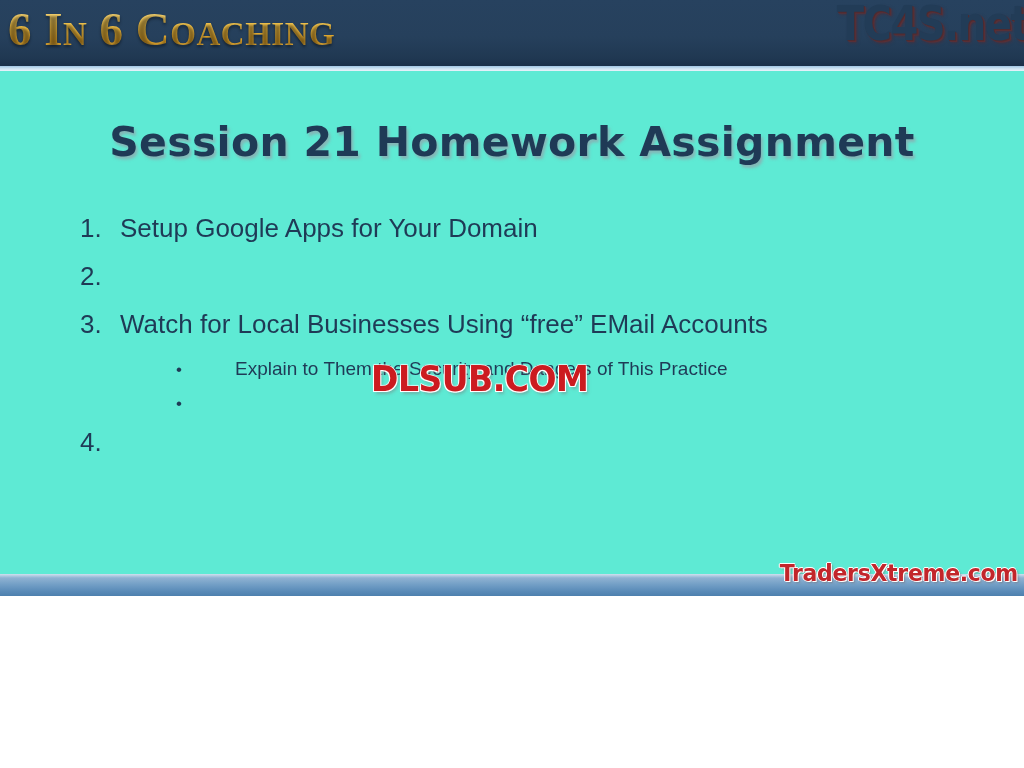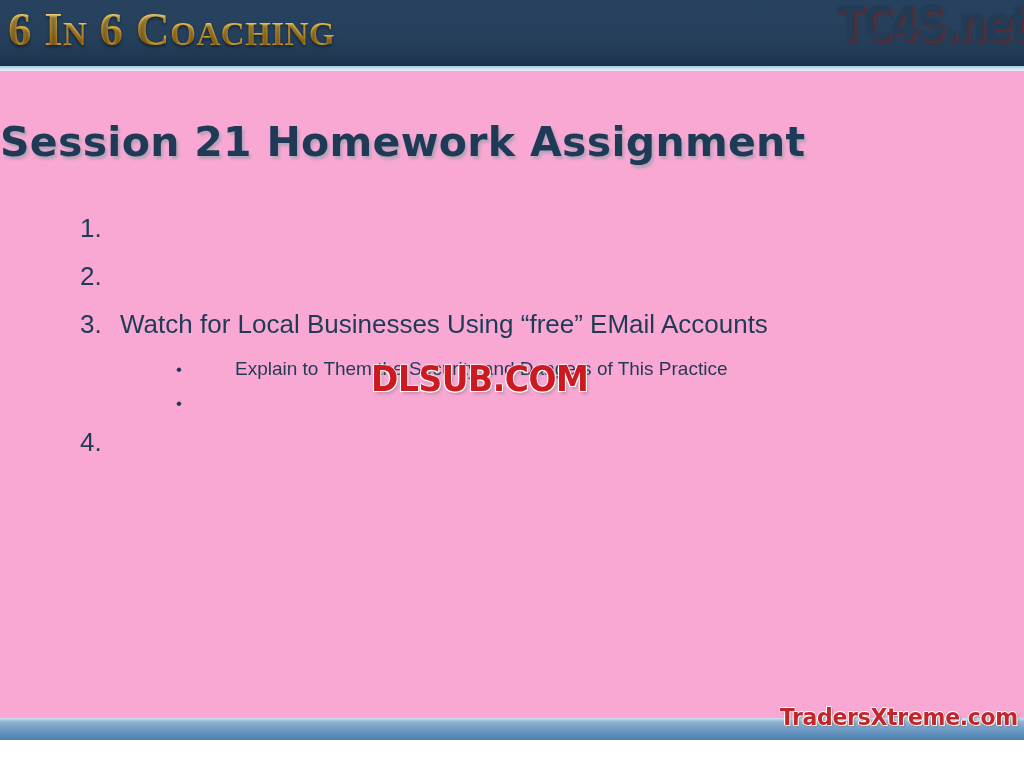--- a/index.html
+++ b/index.html
@@ -9,23 +9,23 @@
     background: #ffffff;
   }
   body {
     font-family: "Liberation Sans", sans-serif;
     -webkit-font-smoothing: antialiased;
   }
 
   .slide {
     position: relative;
     width: 1024px;
-    height: 740px;
+    height: 596px;
     overflow: hidden;
-    background: #f9a8d4;
+    background: #5eead4;
   }
 
   
   .header-bar {
     position: absolute;
     left: 0;
     top: 0;
     width: 1024px;
     height: 66px;
     background: linear-gradient(180deg, #27425f 0%, #26405c 55%, #203852 88%, #1b3049 100%);
@@ -74,20 +74,21 @@
     transform: scaleY(1.18);
     transform-origin: right top;
   }
 
   
   .slide-title {
     position: absolute;
     left: 0;
     top: 118px;
     width: 1024px;
+    text-align: center;
     font-family: "DejaVu Sans", sans-serif;
     font-size: 41px;
     font-weight: 700;
     color: #1f3a56;
     letter-spacing: 0.3px;
     text-shadow: 2px 3px 3px rgba(150,160,170,0.70);
     white-space: nowrap;
   }
 
   
@@ -196,20 +197,21 @@
     <div class="header-brand">6 In 6 Coaching</div>
     <div class="header-site">TC4S.net</div>
   </div>
 
   <div class="slide-title">Session 21 Homework Assignment</div>
 
   <div class="content">
 
     <div class="item-row level1">
       <span class="marker">1.</span>
+      <span class="label">Setup Google Apps for Your Domain</span>
     </div>
 
     <div class="item-row level1">
       <span class="marker">2.</span>
     </div>
 
     <div class="item-row level1">
       <span class="marker">3.</span>
       <span class="label">Watch for Local Businesses Using “free” EMail Accounts</span>
     </div>

